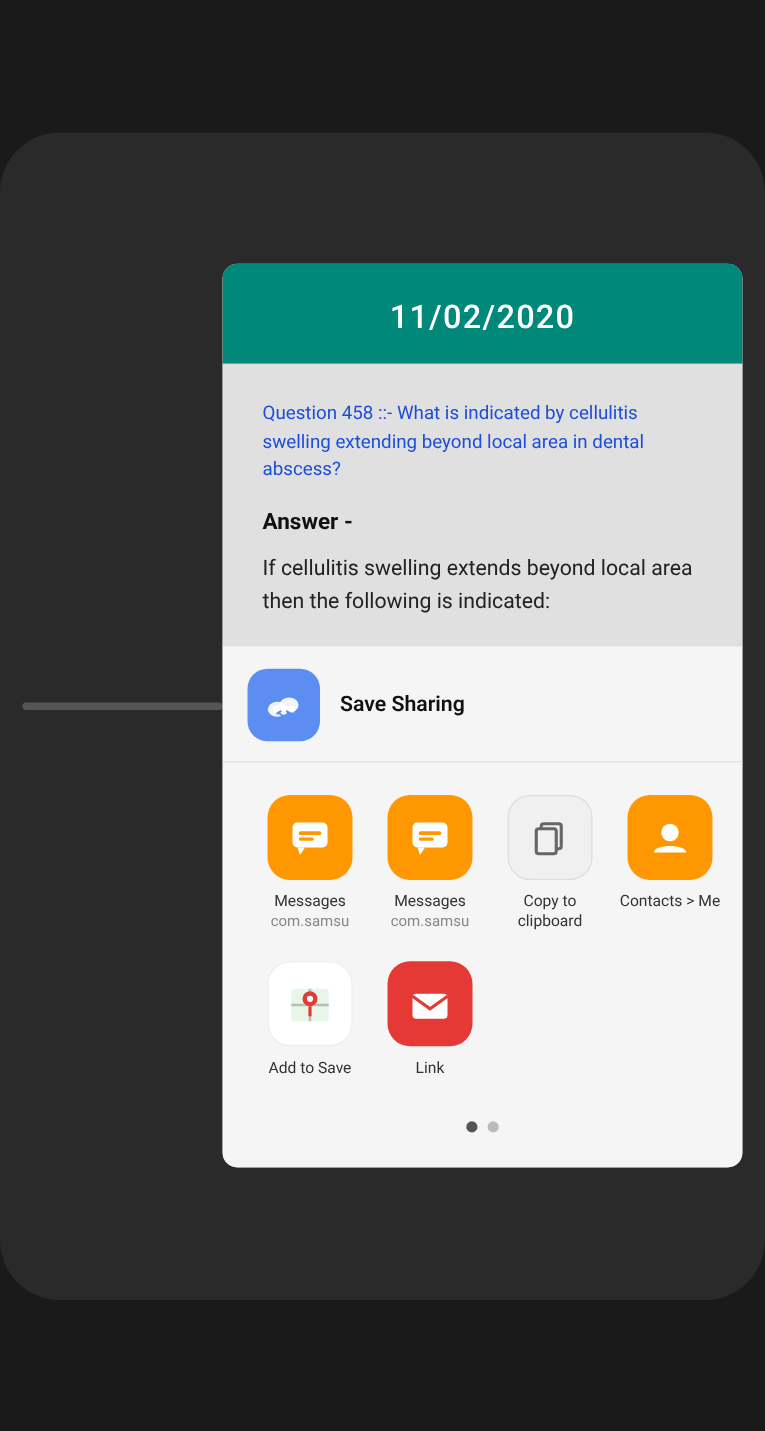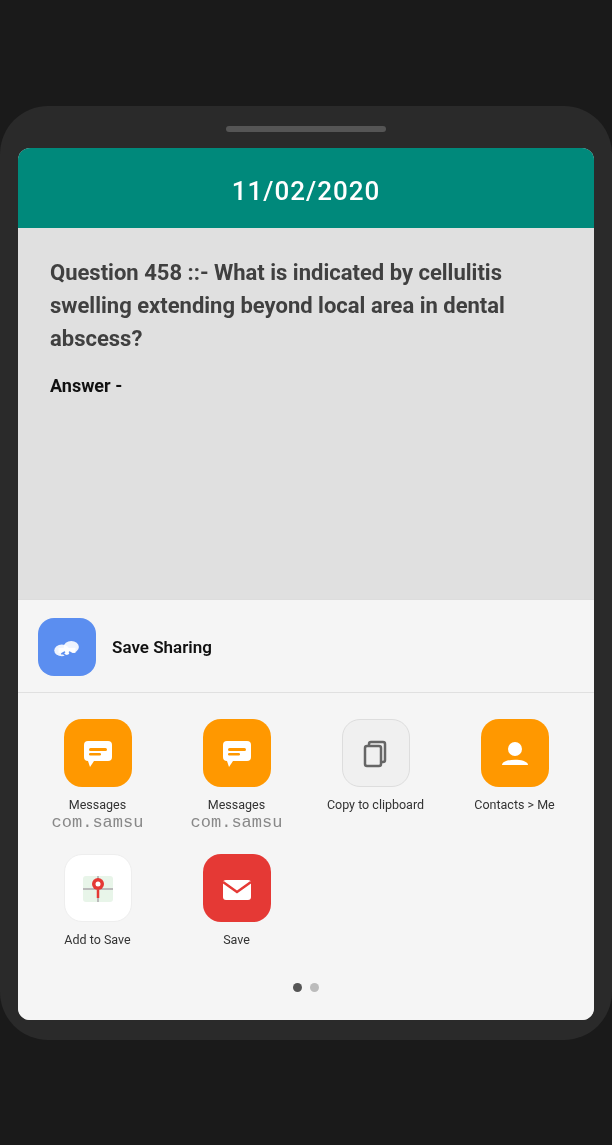--- a/index.html
+++ b/index.html
@@ -14,21 +14,21 @@
     }
 
     .phone-frame {
       width: 612px;
       height: 934px;
       background: #2a2a2a;
       border-radius: 48px;
       padding: 20px 18px;
       position: relative;
       display: flex;
-      flex-direction: column;
+      flex-direction: row;
       align-items: center;
     }
 
     .phone-notch {
       width: 160px;
       height: 6px;
       background: #555;
       border-radius: 3px;
       margin-bottom: 16px;
     }
@@ -58,23 +58,23 @@
     }
 
     
     .content-area {
       background: #e0e0e0;
       padding: 28px 32px 22px;
       flex: 1;
     }
 
     .question-text {
-      font-size: 22px;
-      font-weight: 700;
-      color: #404040;
+      font-size: 15px;
+      font-weight: 400;
+      color: #1d4ed8;
       line-height: 1.5;
       margin-bottom: 20px;
     }
 
     .answer-label {
       font-size: 18px;
       font-weight: 700;
       color: #111;
       margin-bottom: 14px;
     }
@@ -130,20 +130,21 @@
       color: #1a73e8;
       font-weight: 600;
     }
 
     
     .app-grid {
       display: grid;
       grid-template-columns: repeat(4, 1fr);
       gap: 0;
       padding: 16px 10px 10px;
+      margin-left: 12px;
     }
 
     .app-item {
       display: flex;
       flex-direction: column;
       align-items: center;
       padding: 10px 6px 12px;
       cursor: pointer;
     }
 
@@ -159,24 +160,23 @@
     }
 
     .app-label {
       font-size: 12.5px;
       color: #333;
       text-align: center;
       line-height: 1.3;
     }
 
     .app-sublabel {
-      font-size: 17px;
+      font-size: 12px;
       color: #888;
       text-align: center;
-      font-family: Liberation Mono, monospace;
     }
 
     
     .icon-messages-1 { background: #ff9800; }
     .icon-messages-2 { background: #ff9800; }
     .icon-contacts { background: #ff9800; }
     .icon-copy { background: #f0f0f0; border: 1px solid #ddd; }
     .icon-drive { background: white; border: 1px solid #eee; }
     .icon-maps { background: white; border: 1px solid #eee; }
     .icon-bluetooth { background: #29b6f6; }
@@ -210,20 +210,21 @@
 
   <div class="phone-screen">
 
     <div class="header">
       <div class="header-date">11/02/2020</div>
     </div>
 
     <div class="content-area">
       <div class="question-text">Question 458 ::-   What is indicated by cellulitis swelling extending beyond local area in dental abscess?</div>
       <div class="answer-label">Answer -</div>
+      <div class="answer-text">If cellulitis swelling extends beyond local area then the following is indicated:</div>
     </div>
 
     <div class="share-sheet">
 
       <div class="link-sharing-row">
         <div class="link-icon-wrapper">
 
           <svg class="svg-icon" viewBox="0 0 40 40" fill="none" xmlns="http://www.w3.org/2000/svg">
             <ellipse cx="14" cy="24" rx="9" ry="7" fill="white" opacity="0.9"></ellipse>
             <ellipse cx="25" cy="20" rx="9" ry="7" fill="white" opacity="0.9"></ellipse>
@@ -305,21 +306,21 @@
         </div>
 
 
         <div class="app-item">
           <div class="app-icon icon-email">
             <svg width="36" height="36" viewBox="0 0 36 36" fill="none" xmlns="http://www.w3.org/2000/svg">
               <rect x="4" y="10" width="28" height="20" rx="3" fill="white"></rect>
               <polyline points="4,12 18,22 32,12" fill="none" stroke="#e53935" stroke-width="2.5"></polyline>
             </svg>
           </div>
-          <div class="app-label">Save</div>
+          <div class="app-label">Link</div>
         </div>
 
       </div>
 
       <div class="pagination-dots">
         <div class="dot dot-active"></div>
         <div class="dot dot-inactive"></div>
       </div>
 
     </div>

